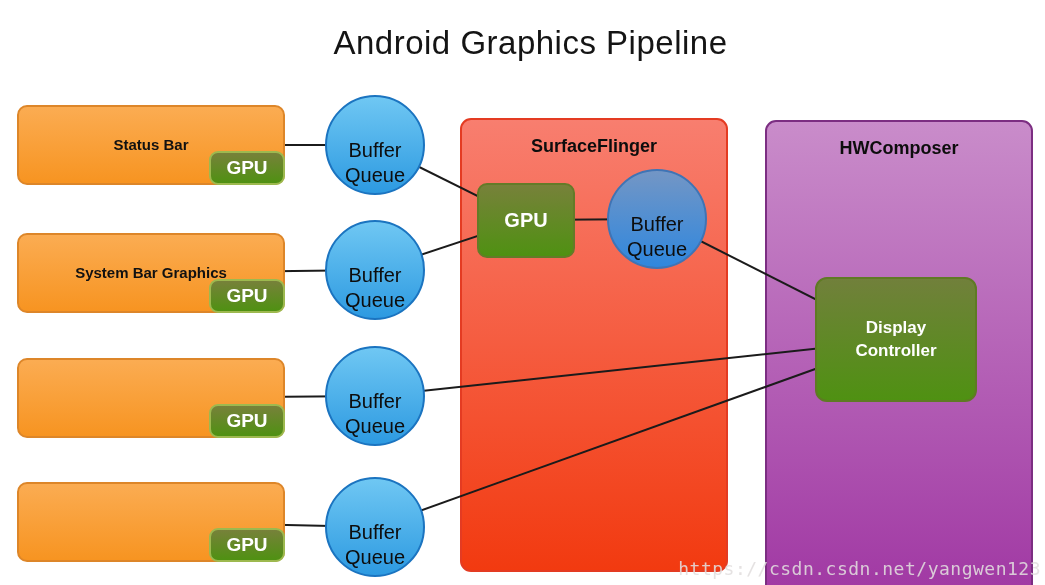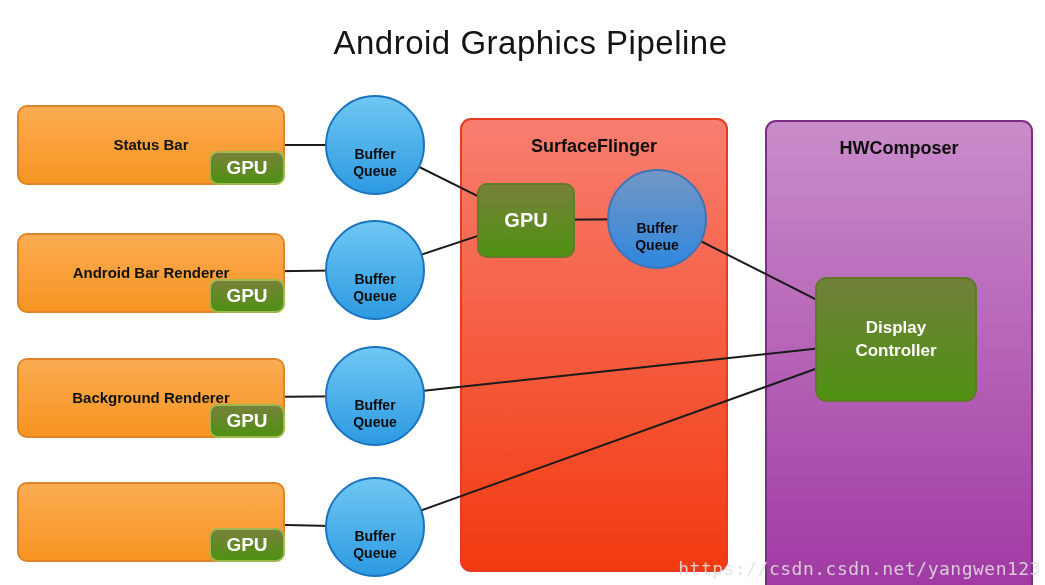--- a/index.html
+++ b/index.html
@@ -62,21 +62,21 @@
   
   .queue{
     position:absolute;width:100px;height:100px;border-radius:50%;
     background:linear-gradient(#6FC7F3,#2D9AE1);
     border:2px solid #1B74C0;box-sizing:border-box;
     display:flex;align-items:center;justify-content:center;
     z-index:3;
   }
   .queue span{
     display:block;width:72px;text-align:center;
-    font-size:14px;font-weight:bold;color:#0d0d0d;line-height:1.25;margin-top:36px;
+    font-size:20px;font-weight:normal;color:#0d0d0d;line-height:1.25;margin-top:36px;
   }
   .queue.sf-queue{
     background:linear-gradient(#7396C5,#2F87DE);
     border-color:#3F74B5;
   }
   
   .gpu-box{
     position:absolute;left:477px;top:183px;width:98px;height:75px;
     background:linear-gradient(#77813A,#4F9112);
     border:2px solid #647B28;border-radius:10px;box-sizing:border-box;
@@ -128,27 +128,26 @@
     <line x1="375" y1="527" x2="896" y2="340"></line>
   </svg>
 
   <div class="renderer" style="top:105px">
     <div class="renderer-label">Status Bar</div>
     <div class="gpu-badge">
         <span>GPU</span>
       </div>
   </div>
   <div class="renderer" style="top:233px">
-    <div class="renderer-label">Android Bar Renderer</div>
+    <div class="renderer-label">System Bar Graphics</div>
     <div class="gpu-badge">
         <span>GPU</span>
       </div>
   </div>
   <div class="renderer" style="top:358px">
-    <div class="renderer-label">Background Renderer</div>
     <div class="gpu-badge">
         <span>GPU</span>
       </div>
   </div>
   <div class="renderer" style="top:482px">
     <div class="gpu-badge">
         <span>GPU</span>
       </div>
   </div>
 

